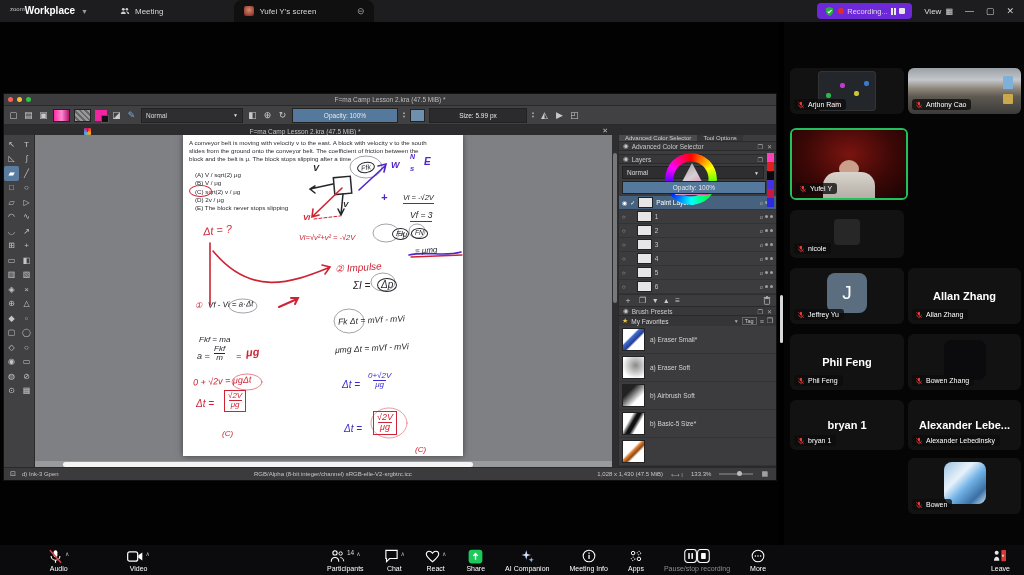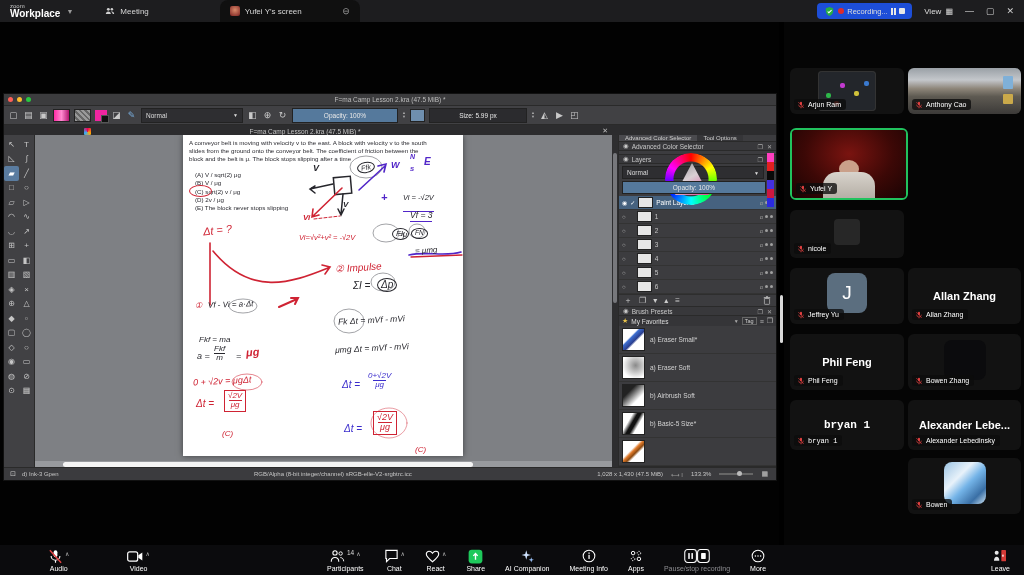--- a/index.html
+++ b/index.html
@@ -1,27 +1,27 @@
 <!DOCTYPE html>
 <html><head>
 <meta charset="utf-8">
 <style>
   html,body{margin:0;padding:0;width:1024px;height:575px;overflow:hidden;background:#000;
     font-family:"Liberation Sans",sans-serif;-webkit-font-smoothing:antialiased;}
   
   #topbar{position:absolute;left:0;top:0;width:1024px;height:22px;background:#1d1d1f;display:flex;align-items:center;z-index:50}
-  .logo{display:flex;flex-direction:column;line-height:1;margin-left:10px}
+  .logo{display:flex;flex-direction:row;line-height:1;margin-left:10px}
   .logo .l1{font-size:6px;color:#c9c9c9}.logo .l2{font-size:10px;font-weight:bold;color:#fff}
   .chev{color:#9a9a9a;font-size:7px;margin:0 6px}
   .ttab{display:flex;align-items:center;gap:5px;color:#d6d6d6;font-size:8px;padding:0 10px;height:22px}
   .ttab.active{background:#101010;border-radius:8px 8px 0 0;margin-left:61px;width:120px}
   .tabavatar{width:10px;height:10px;border-radius:2px;background:radial-gradient(circle at 50% 40%,#d98a6a,#7a2020)}
   .tminus{margin-left:auto;color:#9a9a9a;font-size:9px}
   #topright{margin-left:auto;display:flex;align-items:center;gap:12px;margin-right:10px}
-  .recpill{display:flex;align-items:center;gap:3px;background:#1d4ed8;border-radius:4px;height:16px;padding:0 7px}
+  .recpill{display:flex;align-items:center;gap:3px;background:#6d28d9;border-radius:4px;height:16px;padding:0 7px}
   .recdot{width:6px;height:6px;border-radius:50%;background:#e02b2b}
   .rectext{font-size:7.5px;color:#ddd}
   .pbars{display:flex;gap:1.5px}.pbars i{display:block;width:2px;height:7px;background:#e8e8e8}
   .stopsq{width:6px;height:6px;background:#e8e8e8;border-radius:1px}
   .viewgrp{display:flex;align-items:center;gap:4px;color:#ddd;font-size:8px}
   .winbtn{color:#cfcfcf;font-size:9px}
   
   #share{position:absolute;left:0;top:22px;width:779px;height:523px;background:#020202}
   
   #krita{position:absolute;left:3px;top:71px;width:774px;height:388px;background:#3a3a3a;border:1px solid #111;box-sizing:border-box;font-size:7px;color:#cfcfcf}
@@ -324,21 +324,21 @@
               <div class="anno" style="left: 20px; top: 90px; color: rgb(207, 35, 51); font-size: 11px; transform: rotate(-6deg);">Δt = ?</div>
               <div class="anno" style="left: 130px; top: 29px; color: rgb(38, 38, 44); font-size: 9px; font-weight: bold;">V</div>
               <div class="anno" style="left: 160px; top: 66px; color: rgb(38, 38, 44); font-size: 8px; font-weight: bold;">V</div>
               <div class="anno" style="left: 120px; top: 79px; color: rgb(207, 35, 51); font-size: 8px; font-weight: bold;">Vi</div>
               <div class="anno circ" style="left: 174px; top: 27px; color: rgb(38, 38, 44); font-size: 7px; transform: rotate(-10deg);">Ffk</div>
               <div class="anno" style="left: 208px; top: 26px; color: rgb(81, 38, 200); font-size: 9px; font-weight: bold;">W</div>
               <div class="anno" style="left: 227px; top: 18px; color: rgb(81, 38, 200); font-size: 7px; font-weight: bold;">N</div>
               <div class="anno" style="left: 227px; top: 31px; color: rgb(81, 38, 200); font-size: 6px; font-weight: bold;">S</div>
               <div class="anno" style="left: 241px; top: 22px; color: rgb(81, 38, 200); font-size: 10px; font-weight: bold;">E</div>
               <div class="anno" style="left: 198px; top: 57px; color: rgb(81, 38, 200); font-size: 11px; font-weight: bold;">+</div>
-              <div class="anno" style="left: 220px; top: 59px; color: rgb(38, 38, 44); font-size: 7.5px; border-bottom: 1.5px solid rgb(81, 38, 200); padding-bottom: 9px;">Vi = -√2V</div>
+              <div class="anno" style="left: 220px; top: 59px; color: rgb(38, 38, 44); font-size: 7.5px; border-bottom: 1.5px solid rgb(81, 38, 200); padding-bottom: 1px;">Vi = -√2V</div>
               <div class="anno" style="left: 227px; top: 76px; color: rgb(38, 38, 44); font-size: 8.5px; border-bottom: 1.5px solid rgb(81, 38, 200); padding-bottom: 1px;">Vf = 3</div>
               <div class="anno" style="left: 116px; top: 99px; color: rgb(207, 35, 51); font-size: 7.5px;">Vi=√v²+v² = -√2V</div>
               <div class="anno circ" style="left: 209px; top: 93px; color: rgb(38, 38, 44); font-size: 8px;">Fk</div>
               <div class="anno" style="left: 215px; top: 96px; color: rgb(38, 38, 44); font-size: 8px;">=μ</div>
               <div class="anno circ" style="left: 228px; top: 93px; color: rgb(38, 38, 44); font-size: 6.5px;">FN</div>
               <div class="anno" style="left: 232px; top: 112px; color: rgb(38, 38, 44); font-size: 8px; transform: rotate(-4deg);">= μmg</div>
               <div class="anno" style="left: 152px; top: 128px; color: rgb(207, 35, 51); font-size: 10px; transform: rotate(-4deg);">② Impulse</div>
               <div class="anno" style="left: 170px; top: 146px; color: rgb(38, 38, 44); font-size: 10px;">ΣI =</div>
               <div class="anno circ" style="left: 194px; top: 143px; color: rgb(38, 38, 44); font-size: 10px;">Δp</div>
               <div class="anno" style="left: 12px; top: 167px; color: rgb(207, 35, 51); font-size: 8px;">①</div>
@@ -686,21 +686,21 @@
       <div class="plabel">
         <svg width="8" height="8" viewBox="0 0 24 24">
           <rect x="9" y="2" width="6" height="11" rx="3" fill="#e04040"></rect>
           <path d="M5 11a7 7 0 0 0 14 0" stroke="#e04040" stroke-width="2" fill="none"></path>
           <line x1="12" y1="18" x2="12" y2="22" stroke="#e04040" stroke-width="2"></line>
           <line x1="4" y1="3" x2="20" y2="21" stroke="#e04040" stroke-width="2"></line>
         </svg>
         <span>Bowen Zhang</span>
       </div>
     </div>
-    <div class="ptile" style="left: 6px; top: 378px; width: 114px; height: 50px; font-family: Liberation Mono, monospace;">
+    <div class="ptile" style="left: 6px; top: 378px; width: 114px; height: 50px;">
       <div class="pname">bryan 1</div>
       <div class="plabel">
         <svg width="8" height="8" viewBox="0 0 24 24">
           <rect x="9" y="2" width="6" height="11" rx="3" fill="#e04040"></rect>
           <path d="M5 11a7 7 0 0 0 14 0" stroke="#e04040" stroke-width="2" fill="none"></path>
           <line x1="12" y1="18" x2="12" y2="22" stroke="#e04040" stroke-width="2"></line>
           <line x1="4" y1="3" x2="20" y2="21" stroke="#e04040" stroke-width="2"></line>
         </svg>
         <span>bryan 1</span>
       </div>

